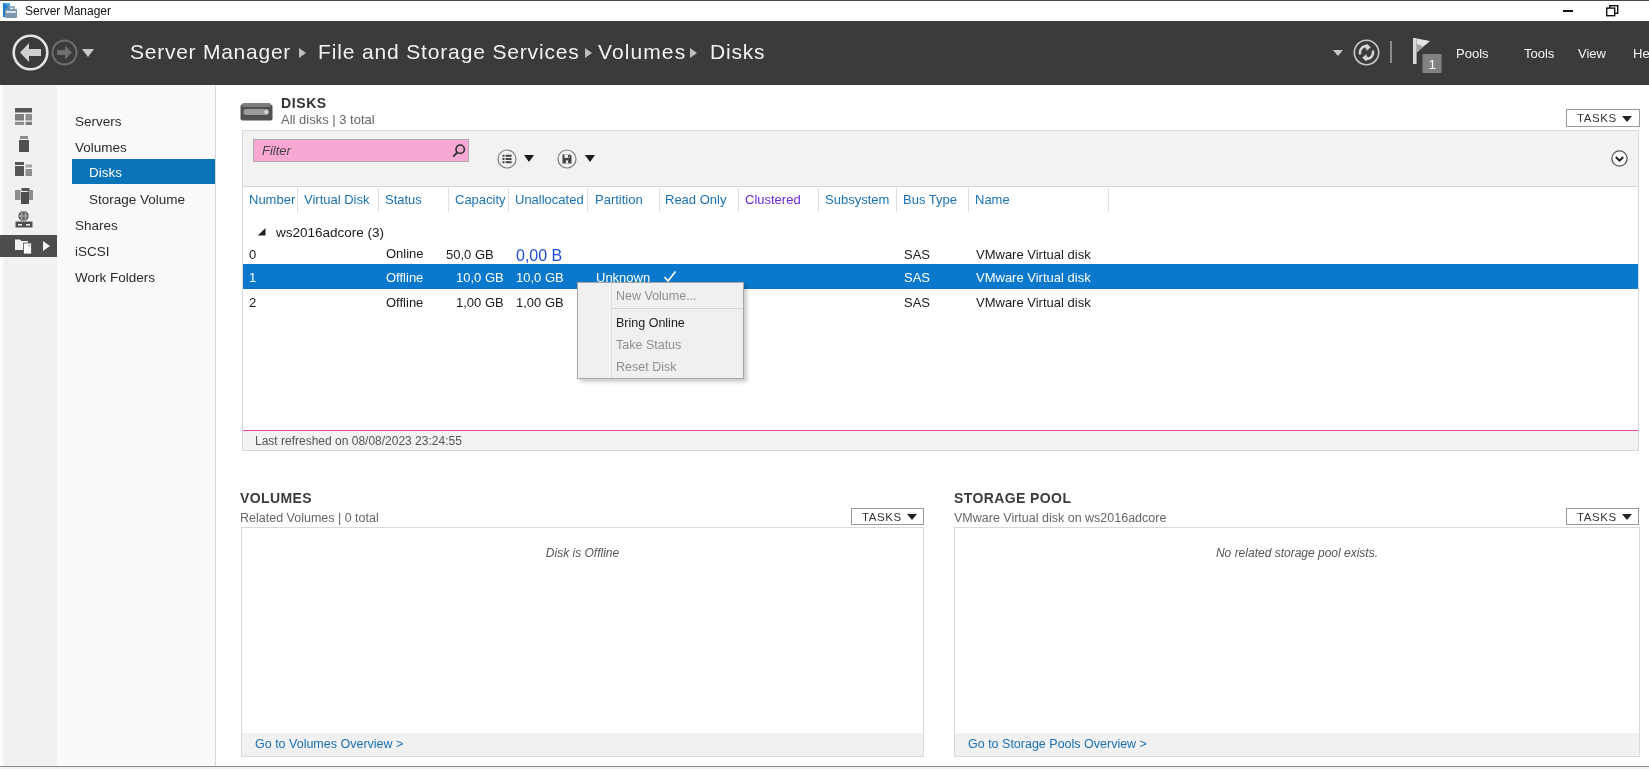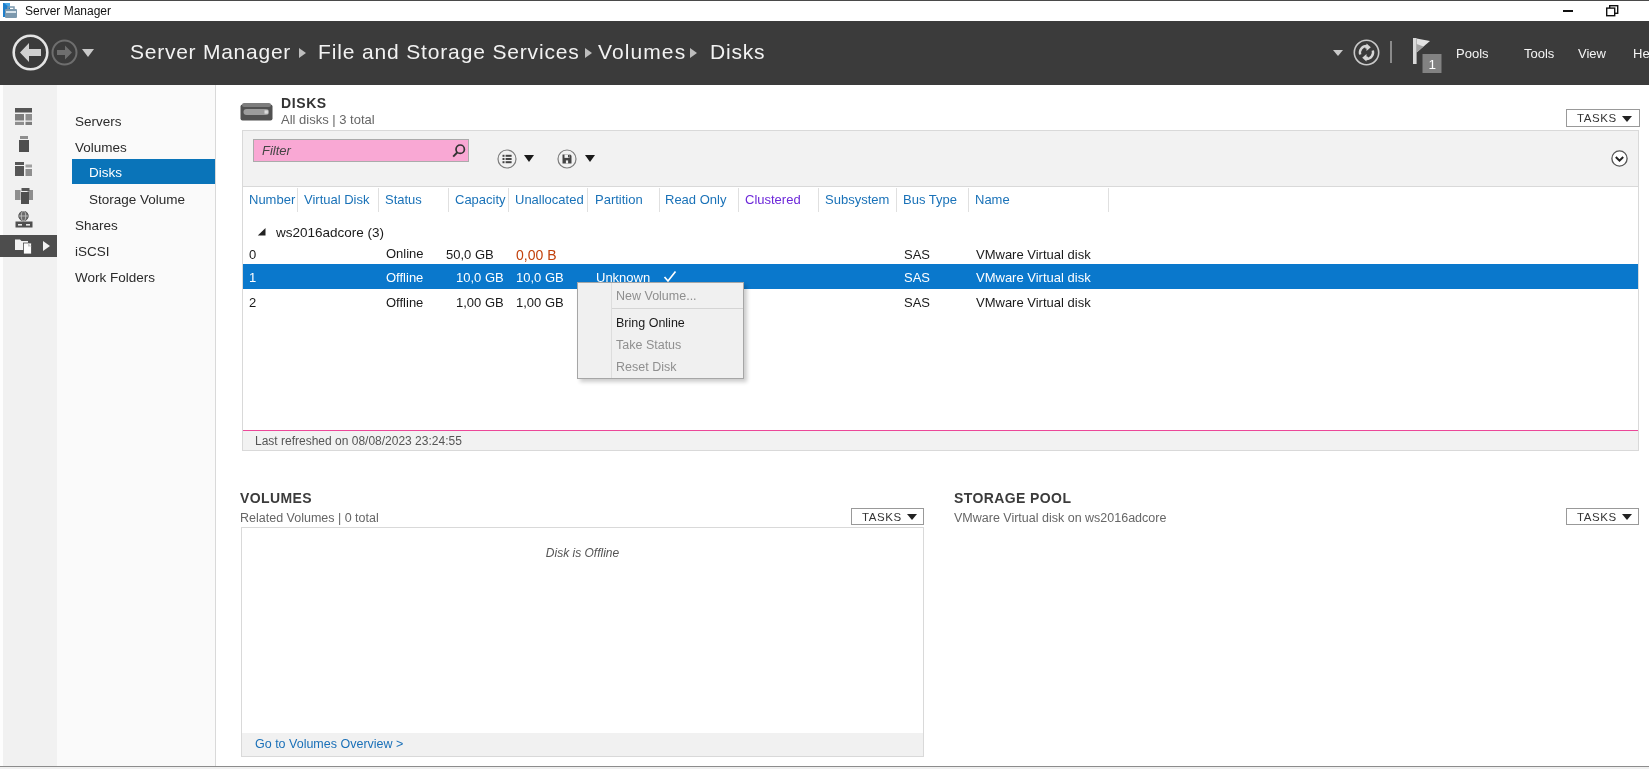--- a/index.html
+++ b/index.html
@@ -206,21 +206,21 @@
     <div class="abs" style="left:865px;top:57px;width:1px;height:24px;background:#e0e0e0;"></div>
 
     <svg class="abs" style="left:14px;top:97px;" width="9" height="8" viewBox="0 0 9 8">
       <path d="M8.5 0 L8.5 7.5 L0.8 7.5 Z" fill="#222"></path>
     </svg>
     <div class="abs" style="left:33px;top:94px;font-size:13.5px;color:#1a1a1a;">ws2016adcore (3)</div>
 
     <div class="abs" style="left:6px;top:116px;font-size:13px;color:#1a1a1a;">0</div>
     <div class="abs" style="left:143px;top:115px;font-size:13px;color:#1a1a1a;">Online</div>
     <div class="abs" style="left:203px;top:116px;font-size:13px;color:#1a1a1a;">50,0 GB</div>
-    <div class="abs" style="left:273px;top:116px;font-size:14px;color:#c2410c;">0,00 B</div>
+    <div class="abs" style="left:273px;top:116px;font-size:16px;color:#1d4ed8;">0,00 B</div>
     <div class="abs" style="left:353px;top:116px;font-size:13px;color:#1a1a1a;margin-top:18px;">GPT</div>
     <div class="abs" style="left:661px;top:116px;font-size:13px;color:#1a1a1a;">SAS</div>
     <div class="abs" style="left:733px;top:116px;font-size:13px;color:#1a1a1a;">VMware Virtual disk</div>
 
     <div class="abs" style="left:0;top:133px;width:1395px;height:25px;background:#0a78cc;"></div>
     <div class="abs" style="left:6px;top:139px;font-size:13px;color:#fff;">1</div>
     <div class="abs" style="left:143px;top:139px;font-size:13px;color:#fff;">Offline</div>
     <div class="abs" style="left:213px;top:139px;font-size:13px;color:#fff;">10,0 GB</div>
     <div class="abs" style="left:273px;top:139px;font-size:13px;color:#fff;">10,0 GB</div>
     <div class="abs" style="left:353px;top:139px;font-size:13px;color:#fff;">Unknown</div>
@@ -263,17 +263,23 @@
       <div class="abs" style="left:13px;top:4px;font-size:12.5px;color:#1a70b8;">Go to Volumes Overview &gt;</div>
     </div>
   </div>
 
   <div class="abs" style="left:954px;top:490px;font-size:14px;font-weight:bold;color:#3b3b3b;letter-spacing:0.4px;">STORAGE POOL</div>
   <div class="abs" style="left:954px;top:511px;font-size:12.5px;color:#666;">VMware Virtual disk on ws2016adcore</div>
   <div class="abs" style="left:1566px;top:508px;width:73px;height:17px;background:#fff;border:1px solid #999;">
     <div class="abs" style="left:10px;top:2px;font-size:11.5px;color:#333;letter-spacing:0.6px;">TASKS</div>
     <div class="abs" style="left:55px;top:5px;width:0;height:0;border-left:5px solid transparent;border-right:5px solid transparent;border-top:6px solid #222;"></div>
   </div>
+  <div class="abs" style="left:954px;top:527px;width:686px;height:230px;background:#fff;border:1px solid #d9d9d9;">
+    <div class="abs" style="left:0;top:18px;width:684px;font-size:12px;font-style:italic;color:#555;text-align:center;">No related storage pool exists.</div>
+    <div class="abs" style="left:0;top:205px;width:684px;height:23px;background:#f1f1f1;">
+      <div class="abs" style="left:13px;top:4px;font-size:12.5px;color:#1a70b8;">Go to Storage Pools Overview &gt;</div>
+    </div>
+  </div>
 
   <div class="abs" style="left:0;top:766px;width:1649px;height:1px;background:#8c8c8c;"></div>
   <div class="abs" style="left:0;top:767px;width:1649px;height:2px;background:#f0f0f0;"></div>
 
 </div>
 
 </body></html>

